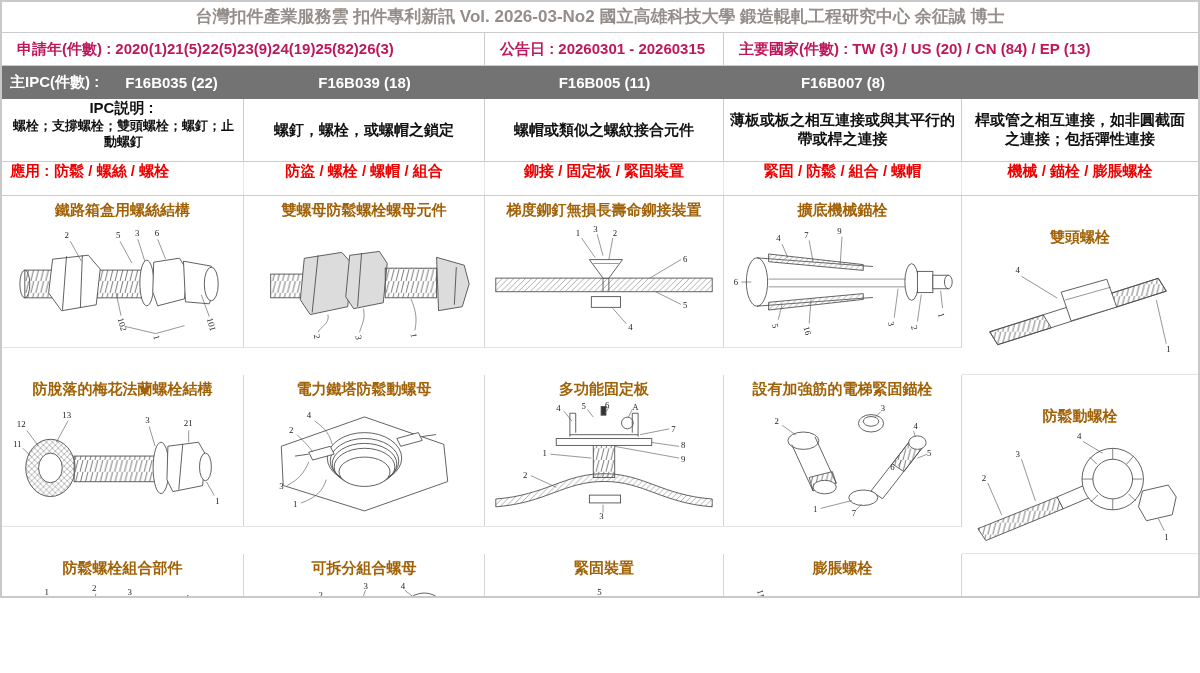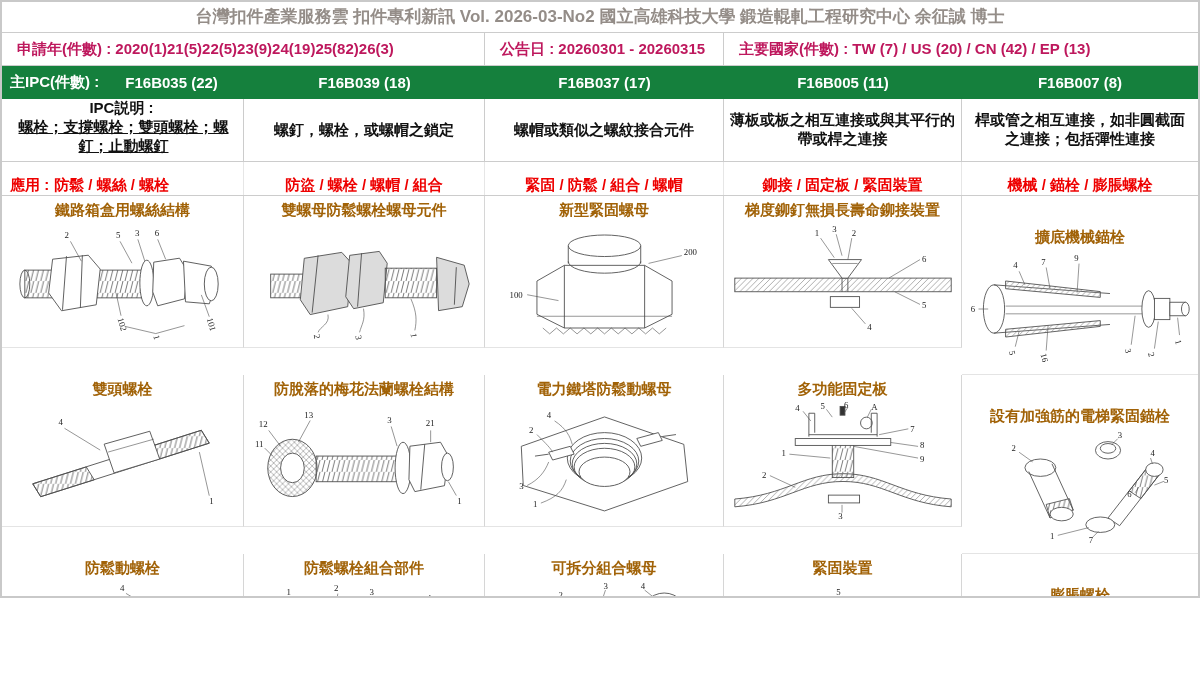--- a/index.html
+++ b/index.html
@@ -1,32 +1,32 @@
 <!DOCTYPE html>
 <html><head>
 <meta charset="utf-8">
 <style>
   html,body{margin:0;padding:0;background:#fff;font-family:"Liberation Sans",sans-serif;}
   .frame{width:1200px;height:598px;box-sizing:border-box;border:2px solid #c9c9c9;background:#fff;overflow:hidden;}
   .titlebar{height:30px;line-height:30px;text-align:center;font-weight:bold;font-size:17px;color:#948d88;border-bottom:1px solid #cccccc;}
   .metarow{display:grid;grid-template-columns:483px 239px 474px;height:32px;border-bottom:1px solid #cccccc;}
   .metacell{display:flex;align-items:center;padding-left:15px;font-weight:bold;font-size:15px;color:#be185d;border-right:1px solid #cccccc;white-space:nowrap;overflow:hidden;}
   .metacell:last-child{border-right:none;}
-  .bluerow{display:grid;grid-template-columns:242px 241px 239px 238px 236px;height:33px;background:#15803d;color:#fff;font-weight:bold;font-size:15px;align-items:center;}
+  .bluerow{display:grid;grid-template-columns:242px 241px 239px 238px 236px;height:33px;background:#737373;color:#fff;font-weight:bold;font-size:15px;align-items:center;}
   .bluecell{text-align:center;}
   .bluefirst{display:flex;align-items:center;padding-left:8px;}
   .bluefirst .code{flex:1;text-align:center;}
   .descrow{display:grid;grid-template-columns:242px 241px 239px 238px 236px;height:62px;border-bottom:1px solid #cccccc;}
   .desccell{display:flex;align-items:center;justify-content:center;text-align:center;font-weight:bold;font-size:15px;line-height:1.25;color:#111;border-right:1px solid #cccccc;padding:0 6px;box-sizing:border-box;}
   .desccell:last-child{border-right:none;}
   .descfirst{justify-content:flex-start;text-align:left;padding-left:8px;flex-direction:column;}
   .descfirst .lbl{white-space:nowrap;margin-right:4px;}
-  .descfirst .txt{font-size:15px;text-align:center;text-decoration:underline;}
+  .descfirst .txt{font-size:13px;text-align:center;}
   .approw{display:grid;grid-template-columns:242px 241px 239px 238px 236px;height:33px;border-bottom:1px solid #cccccc;color:#ee0000;font-weight:bold;font-size:15px;align-items:center;}
-  .appcell{text-align:center;border-right:1px solid #e6e6e6;height:100%;display:flex;align-items:flex-end;justify-content:center;box-sizing:border-box;}
+  .appcell{text-align:center;border-right:1px solid #e6e6e6;height:100%;display:flex;align-items:flex-start;justify-content:center;box-sizing:border-box;}
   .appcell:last-child{border-right:none;}
   .appfirst{justify-content:flex-start;padding-left:8px;}
   .appfirst .lbl{margin-right:5px;}
   .panels{display:grid;grid-template-columns:242px 241px 239px 238px 236px;}
   .pnl{height:152px;box-sizing:border-box;border-right:1px solid #d6d6d6;border-bottom:1px solid #e4e4e4;overflow:hidden;}
   .pnl:nth-child(5n){border-right:none;margin-top:27px;}
   .pnl .ttl{height:25px;line-height:27px;text-align:center;font-weight:bold;font-size:15px;color:#a16207;white-space:nowrap;overflow:hidden;}
   .pnl svg{display:block;margin:0 auto;}
   .lb{font-family:"Liberation Serif",serif;font-size:9px;fill:#222;stroke:none;}
   .footerbar{height:15px;background:#4a7fd6;margin-top:4px;}
@@ -51,30 +51,29 @@
   </defs>
 </svg>
 
 <div class="frame">
 
   <div class="titlebar">台灣扣件產業服務雲  扣件專利新訊  Vol. 2026-03-No2  國立高雄科技大學  鍛造輥軋工程研究中心  余征誠 博士</div>
 
   <div class="metarow">
     <div class="metacell">申請年(件數) : 2020(1)21(5)22(5)23(9)24(19)25(82)26(3)</div>
     <div class="metacell">公告日 : 20260301 - 20260315</div>
-    <div class="metacell">主要國家(件數) : TW (7) / US (20) / CN (42) / EP (13)</div>
+    <div class="metacell">主要國家(件數) : TW (3) / US (20) / CN (84) / EP (13)</div>
   </div>
 
   <div class="bluerow">
     <div class="bluecell bluefirst">
       <span class="lbl">主IPC(件數) :</span>
       <span class="code">F16B035 (22)</span>
     </div>
     <div class="bluecell">F16B039 (18)</div>
-    <div class="bluecell">F16B037 (17)</div>
     <div class="bluecell">F16B005 (11)</div>
     <div class="bluecell">F16B007 (8)</div>
   </div>
 
   <div class="descrow">
     <div class="desccell descfirst">
       <span class="lbl">IPC説明 :</span>
       <span class="txt">螺栓；支撐螺栓；雙頭螺栓；螺釘；止動螺釘</span>
     </div>
     <div class="desccell">螺釘，螺栓，或螺帽之鎖定</div>
@@ -82,22 +81,22 @@
     <div class="desccell">薄板或板之相互連接或與其平行的帶或桿之連接</div>
     <div class="desccell">桿或管之相互連接，如非圓截面之連接；包括彈性連接</div>
   </div>
 
   <div class="approw">
     <div class="appcell appfirst">
       <span class="lbl">應用 :</span>
       <span>防鬆 / 螺絲 / 螺栓</span>
     </div>
     <div class="appcell">防盜 / 螺栓 / 螺帽 / 組合</div>
+    <div class="appcell">鉚接 / 固定板 / 緊固裝置</div>
     <div class="appcell">緊固 / 防鬆 / 組合 / 螺帽</div>
-    <div class="appcell">鉚接 / 固定板 / 緊固裝置</div>
     <div class="appcell">機械 / 錨栓 / 膨脹螺栓</div>
   </div>
 
   <div class="panels">
 
     <div class="pnl">
       <div class="ttl">鐵路箱盒用螺絲結構</div>
       <svg width="236" height="122" viewBox="0 0 238 122">
         <g stroke="#4d4d4d" stroke-width=".9" fill="none">
           <ellipse cx="20" cy="63" rx="5" ry="14"></ellipse>
@@ -134,38 +133,20 @@
           <polygon points="192,36 220,44 225,63 218,86 194,90" fill="#dcdcdc"></polygon>
           <line x1="212" y1="46" x2="210" y2="84"></line>
           <path d="M82,94 C84,104 74,106 72,112 M118,88 C120,100 116,104 114,112 M166,78 C172,92 172,100 170,110" stroke-width=".6"></path>
         </g>
         <text class="lb" x="67" y="119" transform="rotate(80 70 117)">2</text>
         <text class="lb" x="109" y="120" transform="rotate(80 112 118)">3</text>
         <text class="lb" x="165" y="118" transform="rotate(80 168 116)">1</text>
       </svg>
     </div>
 
-    <div class="pnl">
-      <div class="ttl">新型緊固螺母</div>
-      <svg width="233" height="122" viewBox="0 0 238 122">
-        <g stroke="#4d4d4d" stroke-width=".9" fill="none">
-          <polygon points="78,44 160,44 188,60 188,94 160,108 78,108 50,94 50,60" fill="#fff"></polygon>
-          <line x1="78" y1="44" x2="78" y2="108"></line>
-            <line x1="160" y1="44" x2="160" y2="108"></line>
-          <line x1="50" y1="96" x2="188" y2="96" stroke-width=".6"></line>
-          <path d="M56,108 l7,6 7,-6 7,6 7,-6 7,6 7,-6 7,6 7,-6 7,6 7,-6 7,6 7,-6 7,6 7,-6 7,6 7,-6 7,6 7,-6" stroke-width=".6"></path>
-          <path d="M82,42 L82,24 M156,42 L156,24"></path>
-          <ellipse cx="119" cy="24" rx="37" ry="11" fill="#fff"></ellipse>
-          <path d="M82,40 a37,12 0 0,0 74,0"></path>
-          <path d="M40,74 L72,80 M198,34 L164,42" stroke-width=".6"></path>
-        </g>
-        <text class="lb" x="22" y="77">100</text>
-        <text class="lb" x="200" y="33">200</text>
-      </svg>
-    </div>
 
     <div class="pnl">
       <div class="ttl">梯度鉚釘無損長壽命鉚接裝置</div>
       <svg width="232" height="122" viewBox="0 0 238 122">
         <g stroke="#4d4d4d" stroke-width=".9" fill="none">
           <rect x="8" y="57" width="222" height="14" fill="url(#hat)"></rect>
           <polygon points="104,38 138,38 124,57 118,57" fill="#fff"></polygon>
           <line x1="108" y1="42" x2="134" y2="42" stroke-width=".6"></line>
           <line x1="118" y1="57" x2="118" y2="71"></line>
             <line x1="124" y1="57" x2="124" y2="71"></line>

